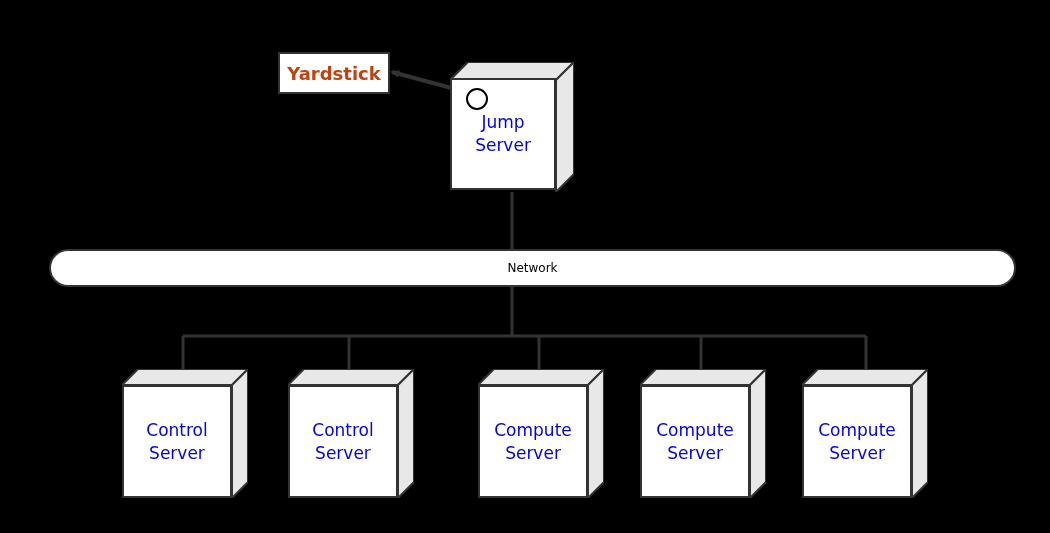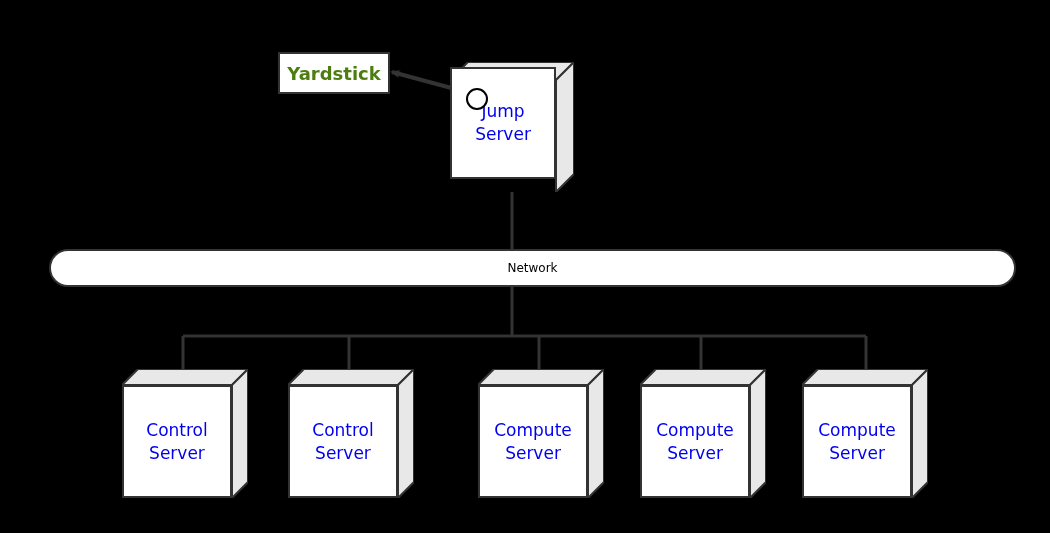--- a/index.html
+++ b/index.html
@@ -14,21 +14,21 @@
   .box3d .front{position:absolute;background:#fff;border:2px solid #333;
                 box-sizing:border-box;display:flex;align-items:center;
                 justify-content:center;}
   .box3d .label{color:#0000ee;font-size:17px;line-height:1.35;
                 text-align:center;white-space:pre-line;}
 
   
   .note{position:absolute;background:#fff;border:2px solid #333;
         box-sizing:border-box;display:flex;align-items:center;
         justify-content:center;}
-  .note span{color:#4d7c0f;font-size:18px;font-weight:bold;}
+  .note span{color:#c2410c;font-size:18px;font-weight:bold;}
 
   
   .pill{position:absolute;background:#fff;border:2px solid #333;
         box-sizing:border-box;display:flex;align-items:center;
         justify-content:center;}
   .pill span{color:#000;font-size:12px;}
 
   
   .iface{position:absolute;background:#fff;border:2px solid #000;
          border-radius:50%;box-sizing:border-box;}
@@ -59,21 +59,21 @@
 
   <div class="note" id="note-yardstick" style="left: 278px; top: 52px; width: 112px; height: 42px;">
     <span>Yardstick</span>
   </div>
 
   <div class="box3d" id="node-jump-server" style="left: 450px; top: 62px; width: 124px; height: 130px;">
     <svg class="top" xmlns="http://www.w3.org/2000/svg" width="124" height="130">
         <polygon points="0,18 18,0 124,0 106,18" fill="#e8e8e8" stroke="#333" stroke-width="2" stroke-linejoin="round"></polygon>
         <polygon points="106,18 124,0 124,112 106,130" fill="#e8e8e8" stroke="#333" stroke-width="2" stroke-linejoin="round"></polygon>
       </svg>
-    <div class="front" style="left: 0px; top: 5px; width: 106px; height: 112px;">
+    <div class="front" style="left: 0px; top: 16px; width: 106px; height: 112px;">
       <div class="label">Jump
 Server</div>
     </div>
     <div class="iface" style="left: 16px; top: 26px; width: 22px; height: 22px;"></div>
   </div>
 
   <div class="pill" id="node-network" style="left: 49px; top: 249px; width: 967px; height: 38px; border-radius: 19px;">
     <span>Network</span>
   </div>
 

